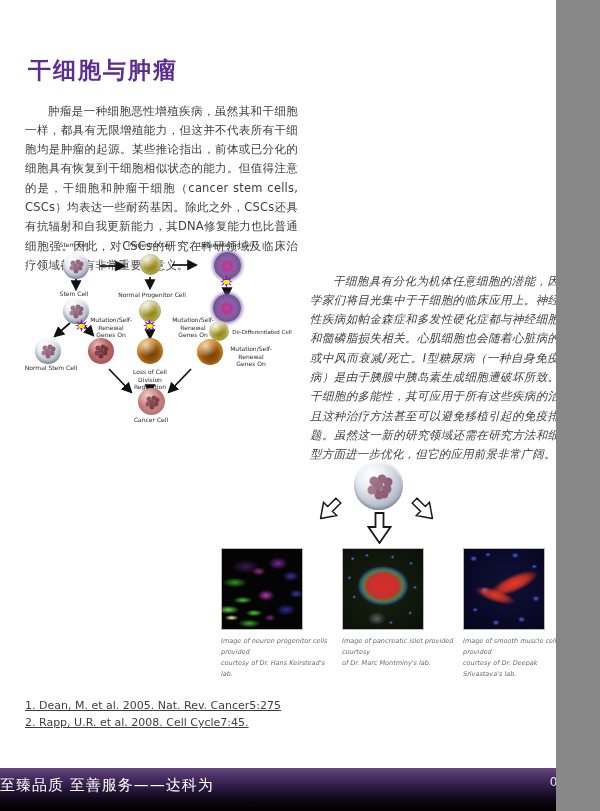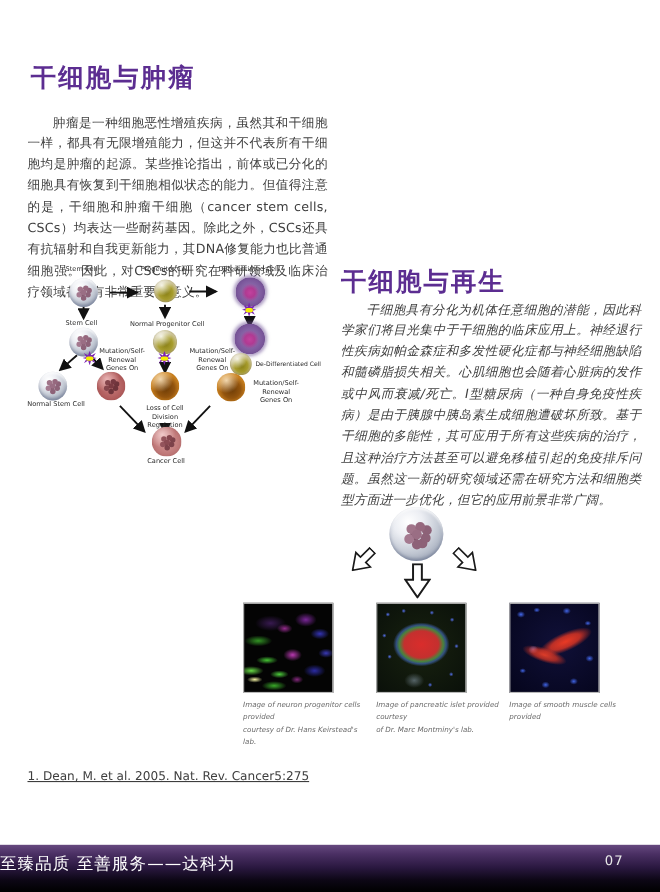--- a/index.html
+++ b/index.html
@@ -1,16 +1,16 @@
 <!DOCTYPE html>
 <html><head>
 <meta charset="utf-8">
 <style>
   html,body{margin:0;padding:0;background:#888;}
-  .page{position:relative;width:600px;height:811px;background:#ffffff;overflow:hidden;
+  .page{position:relative;width:556px;height:811px;background:#ffffff;overflow:hidden;
         font-family:"DejaVu Sans","Liberation Sans",sans-serif;}
   
   .sec-title{position:absolute;font-size:23px;font-weight:bold;color:#5c2d91;letter-spacing:2px;}
   #title-tumor{left:28px;top:40px;}
   #title-regen{left:310px;top:226px;}
   
   .body-par{position:absolute;font-size:11.5px;line-height:19.3px;color:#3e3e3e;
             text-align:justify;text-indent:2em;letter-spacing:.2px;}
   #par-tumor{left:25px;top:90px;width:273px;}
   #par-regen{left:310px;top:260px;width:273px;font-style:italic;}
@@ -124,21 +124,20 @@
   .footer .pagenum{position:absolute;right:33px;top:7px;font-size:12px;color:#e9e9e9;letter-spacing:1px;}
 </style>
 </head>
 <body>
 
 <div class="page">
 
   <h1 class="sec-title" id="title-tumor">干细胞与肿瘤</h1>
   <p class="body-par" id="par-tumor">肿瘤是一种细胞恶性增殖疾病，虽然其和干细胞一样，都具有无限增殖能力，但这并不代表所有干细胞均是肿瘤的起源。某些推论指出，前体或已分化的细胞具有恢复到干细胞相似状态的能力。但值得注意的是，干细胞和肿瘤干细胞（cancer stem cells, CSCs）均表达一些耐药基因。除此之外，CSCs还具有抗辐射和自我更新能力，其DNA修复能力也比普通细胞强。因此，对CSCs的研究在科研领域及临床治疗领域都具有非常重要的意义。</p>
 
-  <h1 class="sec-title" id="title-regen">干细胞与再生</h1>
   <p class="body-par" id="par-regen">干细胞具有分化为机体任意细胞的潜能，因此科学家们将目光集中于干细胞的临床应用上。神经退行性疾病如帕金森症和多发性硬化症都与神经细胞缺陷和髓磷脂损失相关。心肌细胞也会随着心脏病的发作或中风而衰减/死亡。I型糖尿病（一种自身免疫性疾病）是由于胰腺中胰岛素生成细胞遭破坏所致。基于干细胞的多能性，其可应用于所有这些疾病的治疗，且这种治疗方法甚至可以避免移植引起的免疫排斥问题。虽然这一新的研究领域还需在研究方法和细胞类型方面进一步优化，但它的应用前景非常广阔。</p>
 
   <div class="diagram">
     <svg class="arrows" width="262" height="200" viewBox="0 0 262 200">
       <defs>
         <marker id="ah" viewBox="0 0 10 10" refX="8" refY="5" markerWidth="6.5" markerHeight="6.5" orient="auto-start-reverse">
           <path d="M0,0L10,5L0,10z" fill="#111"></path>
         </marker>
       </defs>
       <g stroke="#111" stroke-width="1.7" fill="none" marker-end="url(#ah)">
@@ -224,25 +223,27 @@
     <div class="figimg fig-islet"></div>
     <div class="figcap">
       <div>Image of pancreatic islet provided courtesy</div>
       <div>of Dr. Marc Montminy's lab.</div>
     </div>
   </div>
   <div class="figure" id="figure-2">
     <div class="figimg fig-muscle"></div>
     <div class="figcap">
       <div>Image of smooth muscle cells provided</div>
+      <div>courtesy of Dr. Deepak Srivastava's lab.</div>
     </div>
   </div>
 
   <div class="refs">
     <div>1. Dean, M. et al. 2005. Nat. Rev. Cancer5:275</div>
+    <div>2. Rapp, U.R. et al. 2008. Cell Cycle7:45.</div>
   </div>
 
   <div class="footer">
     <div class="slogan">至臻品质 至善服务——达科为</div>
     <div class="pagenum">07</div>
   </div>
 
 </div>
 
 </body></html>

